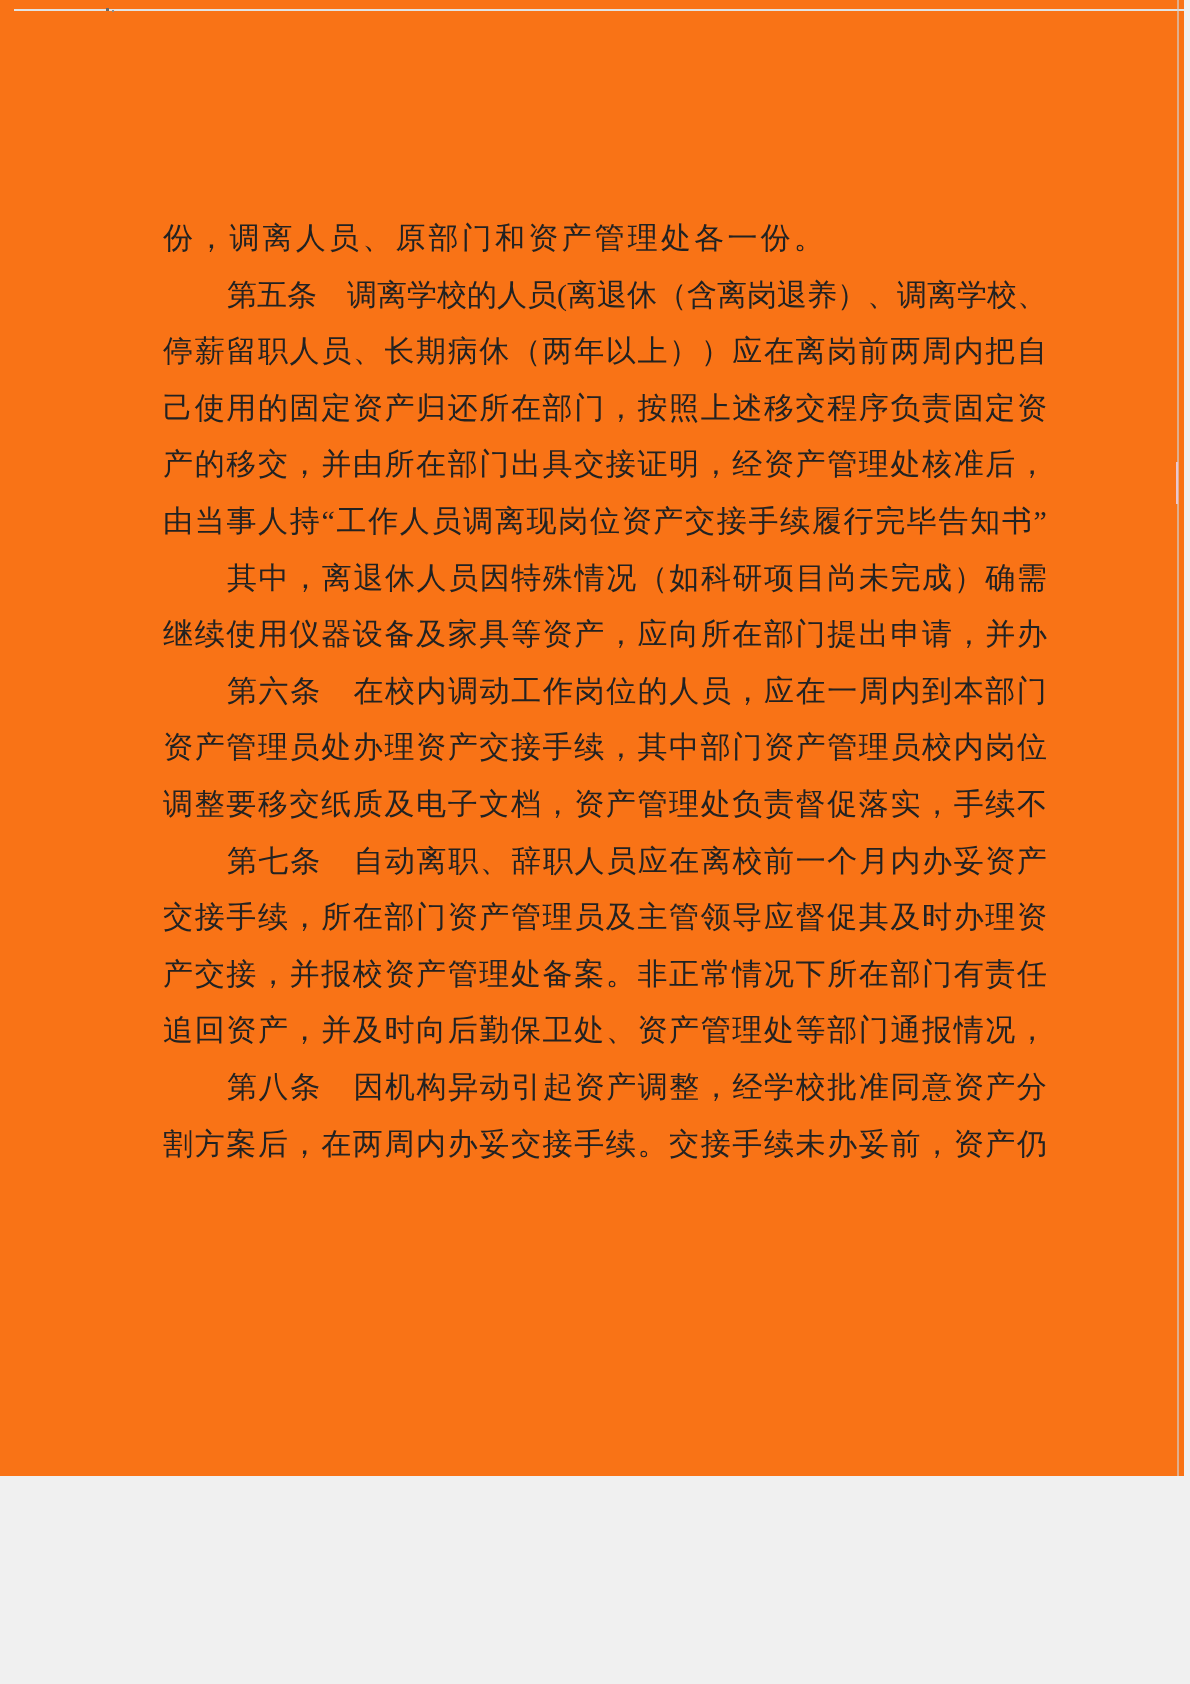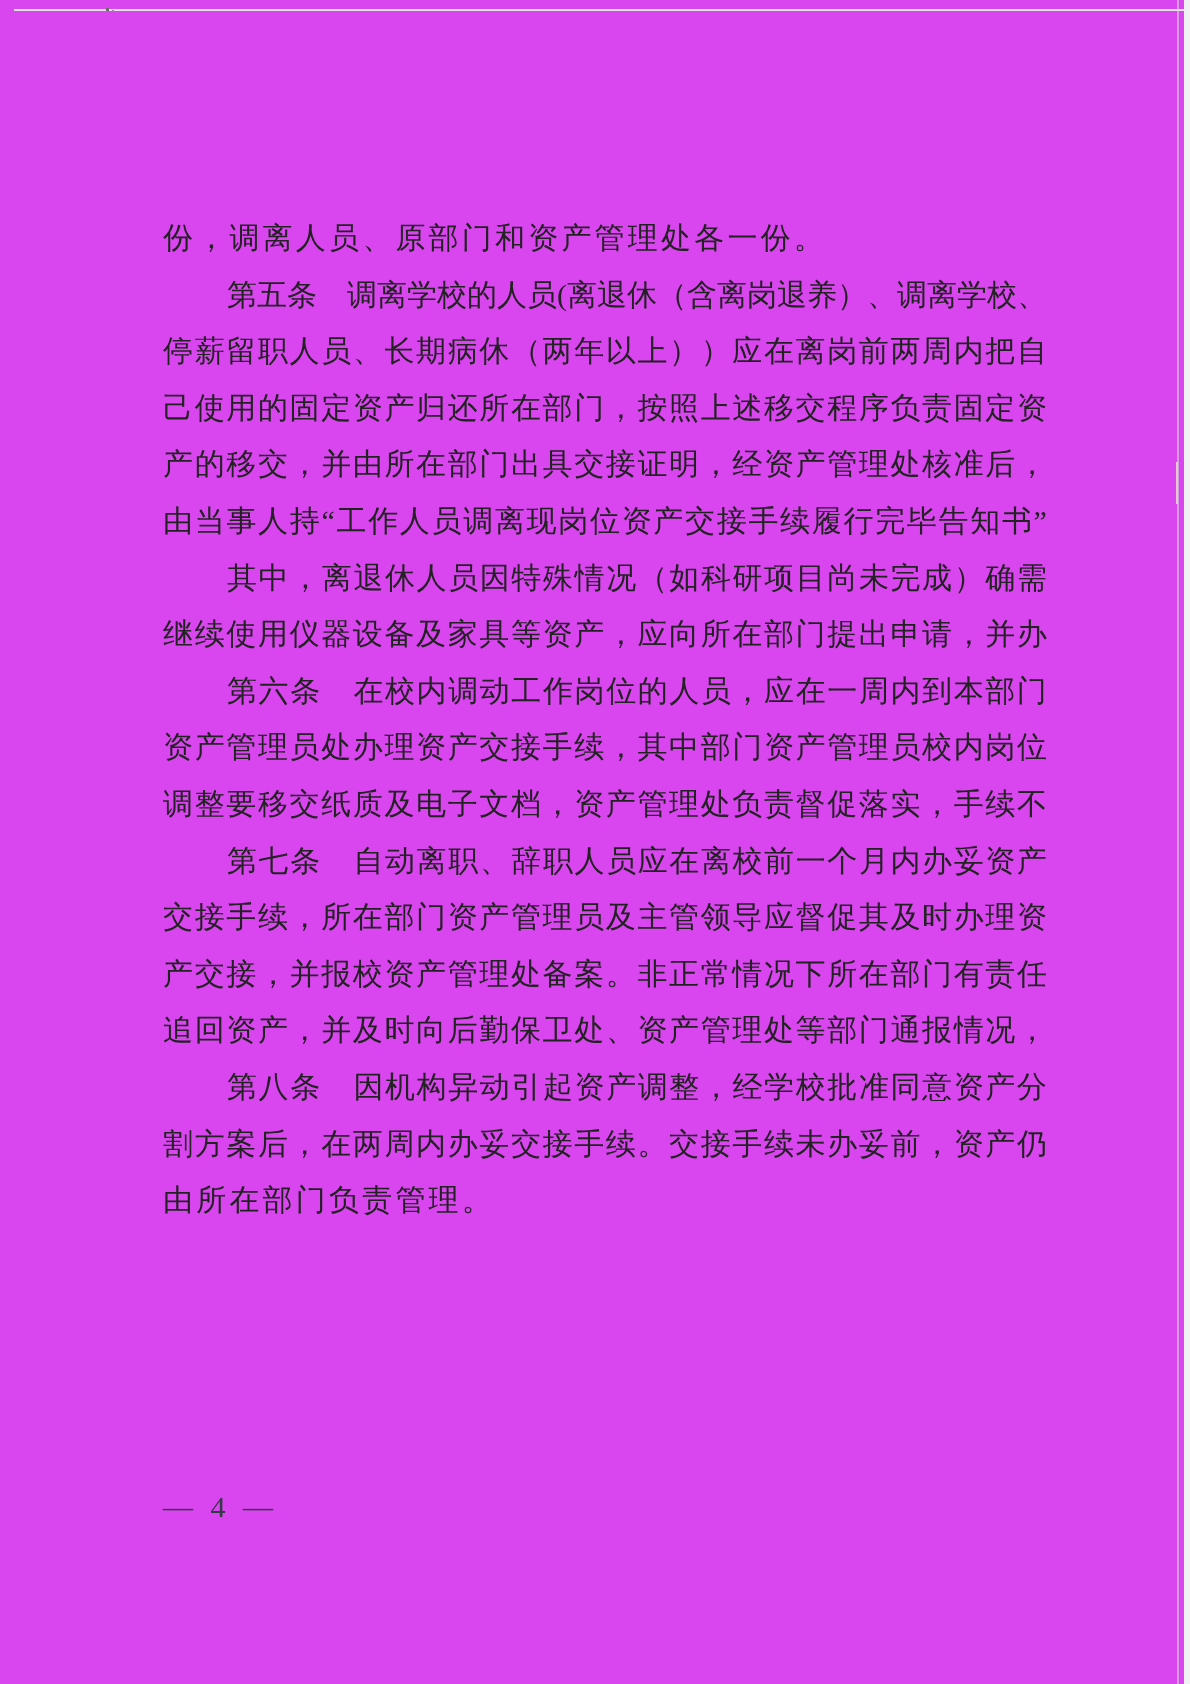--- a/index.html
+++ b/index.html
@@ -1,20 +1,20 @@
 <!DOCTYPE html>
 <html><head>
 <meta charset="utf-8">
 <style>
   html, body { margin: 0; padding: 0; background: #f0f0f0; }
   .page {
     position: relative;
     width: 1190px;
-    height: 1684px;
-    background: #d946ef;
+    height: 1476px;
+    background: #f97316;
     font-family: "Liberation Serif", "DejaVu Serif", serif;
     color: #222222;
     overflow: hidden;
     margin: 0 auto;
   }
   .text-block {
     position: absolute;
     left: 163px;
     top: 210px;
     width: 884px;
@@ -76,18 +76,17 @@
     <div class="line fill"><span>继</span><span>续</span><span>使</span><span>用</span><span>仪</span><span>器</span><span>设</span><span>备</span><span>及</span><span>家</span><span>具</span><span>等</span><span>资</span><span>产</span><span>，</span><span>应</span><span>向</span><span>所</span><span>在</span><span>部</span><span>门</span><span>提</span><span>出</span><span>申</span><span>请</span><span>，</span><span>并</span><span>办</span></div>
     <div class="line fill indent"><span>第</span><span>六</span><span>条</span><span>　</span><span>在</span><span>校</span><span>内</span><span>调</span><span>动</span><span>工</span><span>作</span><span>岗</span><span>位</span><span>的</span><span>人</span><span>员</span><span>，</span><span>应</span><span>在</span><span>一</span><span>周</span><span>内</span><span>到</span><span>本</span><span>部</span><span>门</span></div>
     <div class="line fill"><span>资</span><span>产</span><span>管</span><span>理</span><span>员</span><span>处</span><span>办</span><span>理</span><span>资</span><span>产</span><span>交</span><span>接</span><span>手</span><span>续</span><span>，</span><span>其</span><span>中</span><span>部</span><span>门</span><span>资</span><span>产</span><span>管</span><span>理</span><span>员</span><span>校</span><span>内</span><span>岗</span><span>位</span></div>
     <div class="line fill"><span>调</span><span>整</span><span>要</span><span>移</span><span>交</span><span>纸</span><span>质</span><span>及</span><span>电</span><span>子</span><span>文</span><span>档</span><span>，</span><span>资</span><span>产</span><span>管</span><span>理</span><span>处</span><span>负</span><span>责</span><span>督</span><span>促</span><span>落</span><span>实</span><span>，</span><span>手</span><span>续</span><span>不</span></div>
     <div class="line fill indent"><span>第</span><span>七</span><span>条</span><span>　</span><span>自</span><span>动</span><span>离</span><span>职</span><span>、</span><span>辞</span><span>职</span><span>人</span><span>员</span><span>应</span><span>在</span><span>离</span><span>校</span><span>前</span><span>一</span><span>个</span><span>月</span><span>内</span><span>办</span><span>妥</span><span>资</span><span>产</span></div>
     <div class="line fill"><span>交</span><span>接</span><span>手</span><span>续</span><span>，</span><span>所</span><span>在</span><span>部</span><span>门</span><span>资</span><span>产</span><span>管</span><span>理</span><span>员</span><span>及</span><span>主</span><span>管</span><span>领</span><span>导</span><span>应</span><span>督</span><span>促</span><span>其</span><span>及</span><span>时</span><span>办</span><span>理</span><span>资</span></div>
     <div class="line fill"><span>产</span><span>交</span><span>接</span><span>，</span><span>并</span><span>报</span><span>校</span><span>资</span><span>产</span><span>管</span><span>理</span><span>处</span><span>备</span><span>案</span><span>。</span><span>非</span><span>正</span><span>常</span><span>情</span><span>况</span><span>下</span><span>所</span><span>在</span><span>部</span><span>门</span><span>有</span><span>责</span><span>任</span></div>
     <div class="line fill"><span>追</span><span>回</span><span>资</span><span>产</span><span>，</span><span>并</span><span>及</span><span>时</span><span>向</span><span>后</span><span>勤</span><span>保</span><span>卫</span><span>处</span><span>、</span><span>资</span><span>产</span><span>管</span><span>理</span><span>处</span><span>等</span><span>部</span><span>门</span><span>通</span><span>报</span><span>情</span><span>况</span><span>，</span></div>
     <div class="line fill indent"><span>第</span><span>八</span><span>条</span><span>　</span><span>因</span><span>机</span><span>构</span><span>异</span><span>动</span><span>引</span><span>起</span><span>资</span><span>产</span><span>调</span><span>整</span><span>，</span><span>经</span><span>学</span><span>校</span><span>批</span><span>准</span><span>同</span><span>意</span><span>资</span><span>产</span><span>分</span></div>
     <div class="line fill"><span>割</span><span>方</span><span>案</span><span>后</span><span>，</span><span>在</span><span>两</span><span>周</span><span>内</span><span>办</span><span>妥</span><span>交</span><span>接</span><span>手</span><span>续</span><span>。</span><span>交</span><span>接</span><span>手</span><span>续</span><span>未</span><span>办</span><span>妥</span><span>前</span><span>，</span><span>资</span><span>产</span><span>仍</span></div>
-    <div class="line">由所在部门负责管理。</div>
   </div>
 
   <div class="page-num">— 4 —</div>
 
 </div>
 
 </body></html>

